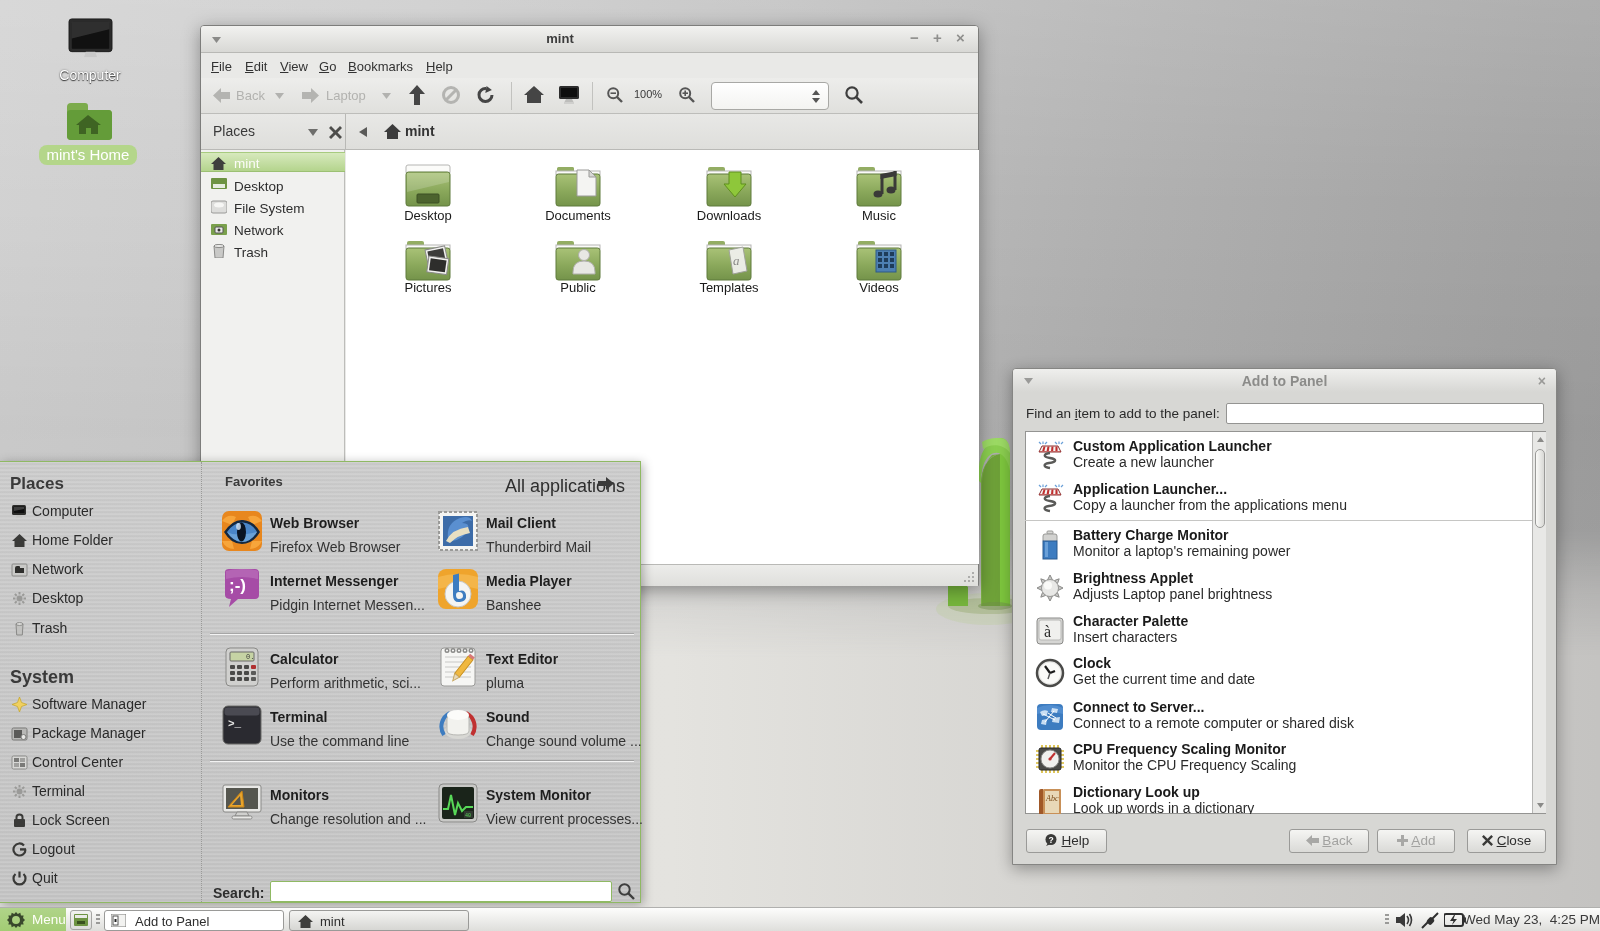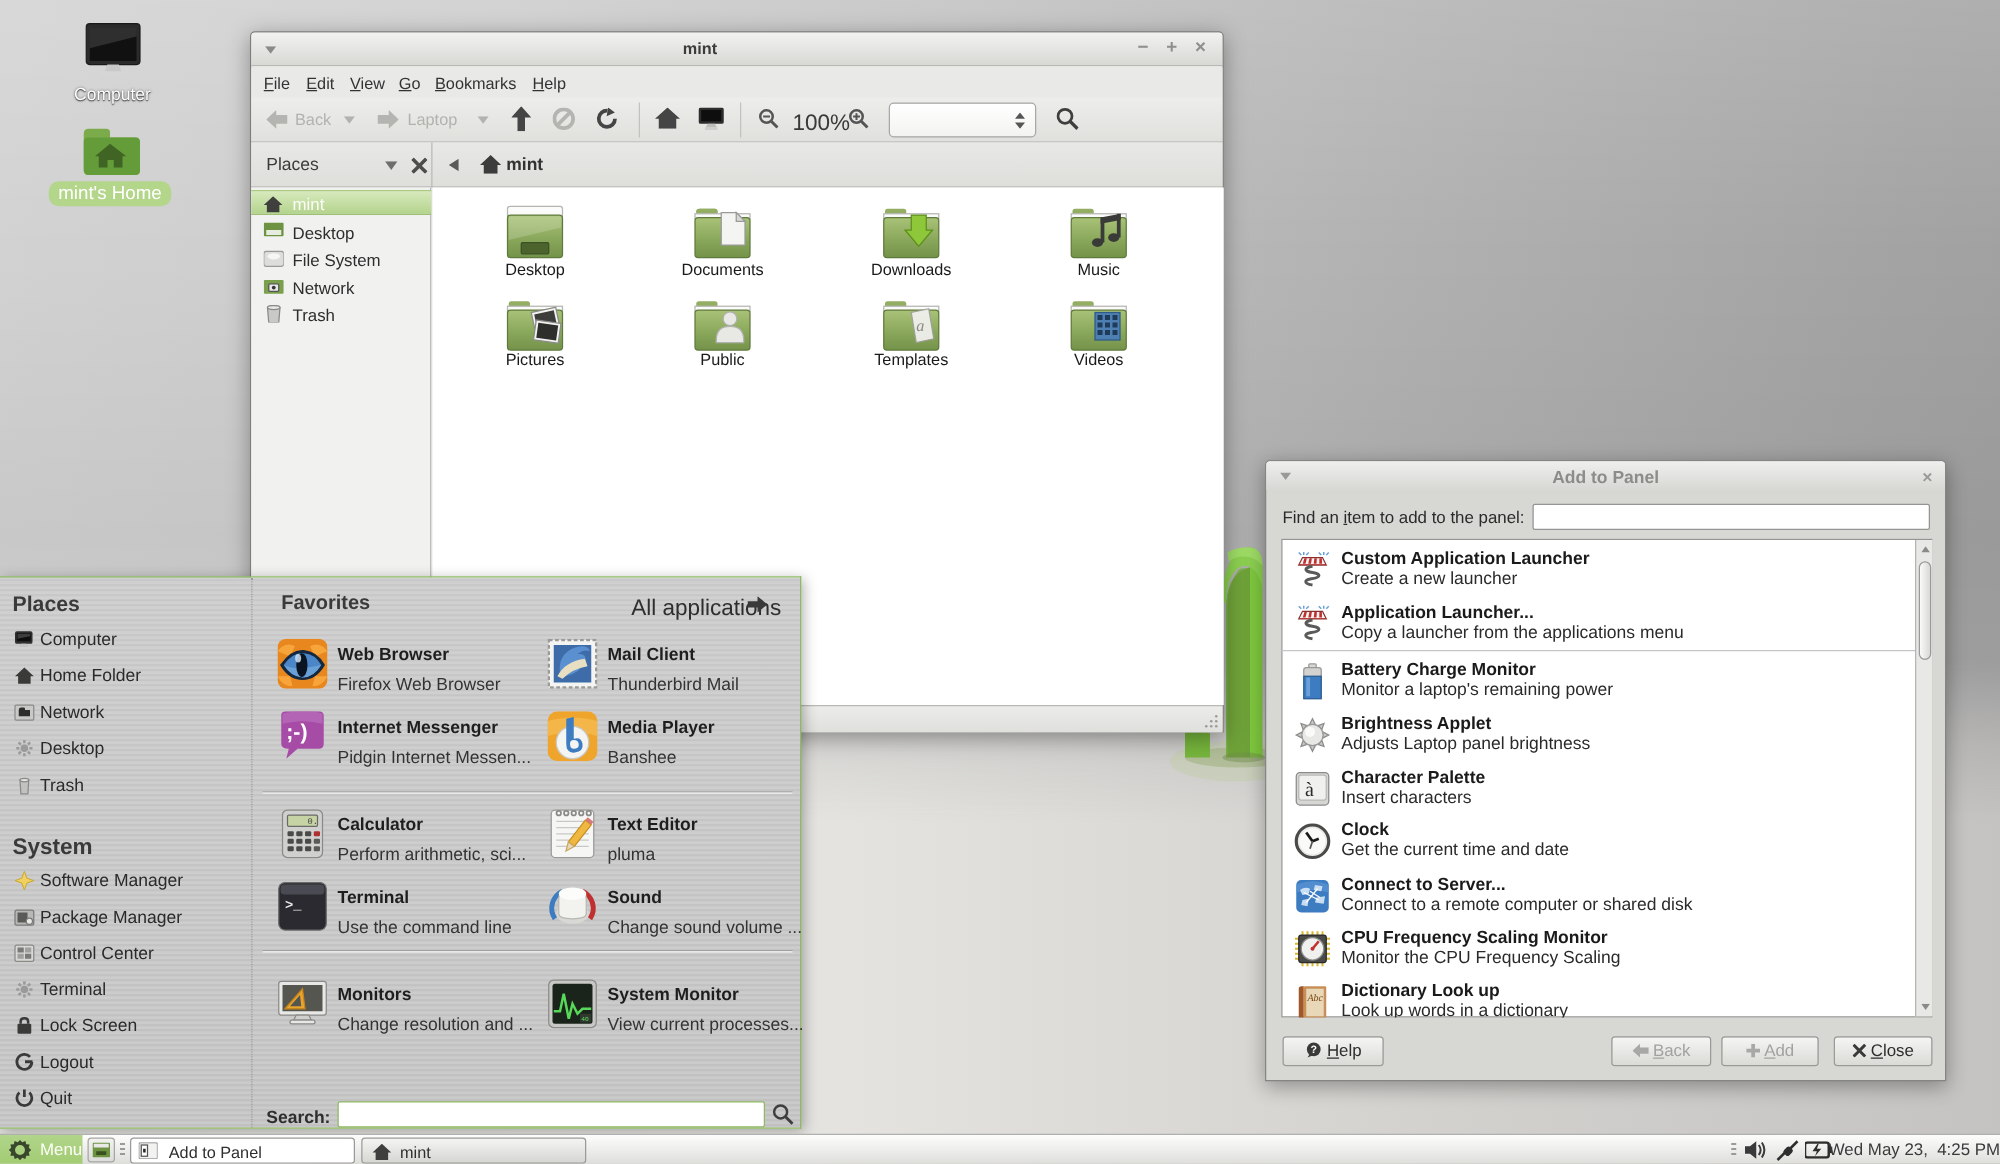--- a/index.html
+++ b/index.html
@@ -109,21 +109,21 @@
         <rect x="3" y="2" width="16" height="9" fill="#0e0e0e"></rect>
         <path d="M8 13 h6 l1.5 3 h-9 Z" fill="#bdbdbb"></path>
         <rect x="6" y="16" width="10" height="2" fill="#cfcfcd"></rect>
       </svg>
     <div class="abs" style="left:391px; top:4px; width:1px; height:28px; background:#c2c2bf;"></div>
     <svg class="abs" style="left:406px; top:9px;" width="16" height="16">
         <circle cx="6.2" cy="6.2" r="5" fill="none" stroke="#555" stroke-width="2"></circle>
         <line x1="10" y1="10" x2="15" y2="15" stroke="#555" stroke-width="2.4"></line>
         <line x1="3.5" y1="6.2" x2="9" y2="6.2" stroke="#555" stroke-width="1.6"></line>
       </svg>
-    <span class="abs" style="left:433px; top:10px; font-size:18px; color:#3a3a3a;">100%</span>
+    <span class="abs" style="left:433px; top:10px; font-size:11px; color:#3a3a3a;">100%</span>
     <svg class="abs" style="left:478px; top:9px;" width="16" height="16">
         <circle cx="6.2" cy="6.2" r="5" fill="none" stroke="#555" stroke-width="2"></circle>
         <line x1="10" y1="10" x2="15" y2="15" stroke="#555" stroke-width="2.4"></line>
         <line x1="3.5" y1="6.2" x2="9" y2="6.2" stroke="#555" stroke-width="1.6"></line>
         <line x1="6.2" y1="3.5" x2="6.2" y2="9" stroke="#555" stroke-width="1.6"></line>
       </svg>
     <div class="abs" style="left:510px; top:4px; width:118px; height:28px; background:linear-gradient(#fff,#f3f3f1); border:1px solid #a8a8a5; border-radius:4px;">
       <span class="abs" style="left:10px; top:6px; font-size:19px; color:#2e2e2e;margin-top:29px;">Icon View</span>
       <svg class="abs" style="right:8px; top:7px;" width="8" height="13">
           <path d="M0 5 L8 5 L4 0 Z" fill="#555"></path>
@@ -313,21 +313,21 @@
           <circle cx="11" cy="11" r="1"></circle>
         </g>
       </svg>
     </div>
 </div>
 
 <div class="abs" id="mintmenu" style="left:0; top:461px; width:641px; height:442px; background:repeating-linear-gradient(to bottom, rgba(255,255,255,0.10) 0 1px, rgba(0,0,0,0.015) 1px 2px, rgba(122,122,122,0.055) 2px 3px, rgba(255,255,255,0.05) 3px 4px), linear-gradient(#cccccc,#c4c4c4); border:1px solid #8fb963; border-left:none; box-shadow:2px 2px 10px rgba(0,0,0,0.3);">
   <div class="abs" style="left:10px; top:12px; font-size:17px; font-weight:bold; color:#3a3a3a;">Places</div>
   <div class="abs" style="left:10px; top:205px; font-size:18px; font-weight:bold; color:#3a3a3a;">System</div>
   <div class="abs" style="left:201px; top:0; width:1px; height:100%; border-left:1px dotted #9a9a98;"></div>
-  <div class="abs" style="left:225px; top:12px; font-size:16px; font-weight:bold; color:#3a3a3a;">Favorites</div>
+  <div class="abs" style="left:225px; top:12px; font-size:13px; font-weight:bold; color:#3a3a3a;">Favorites</div>
   <div class="abs" style="left:505px; top:14px; font-size:18px; color:#2e2e2e;">All applications</div>
   <svg class="abs" style="left:598px; top:15px;" width="16" height="13">
       <path d="M8 0 L16 6.5 L8 13 L8 9 L0 9 L0 4 L8 4 Z" fill="#3a3a3a"></path>
     </svg>
 
   <div class="mitem" style="top:41px;">
       <svg width="17" height="15">
         <rect x="1" y="1" width="14" height="10" rx="1.5" fill="#2e2e2c"></rect>
         <rect x="2.5" y="2.5" width="11" height="6.5" fill="#0e0e0e"></rect>
         <path d="M3 3 L13 3 L13 5 L3 7 Z" fill="rgba(255,255,255,0.2)"></path>

